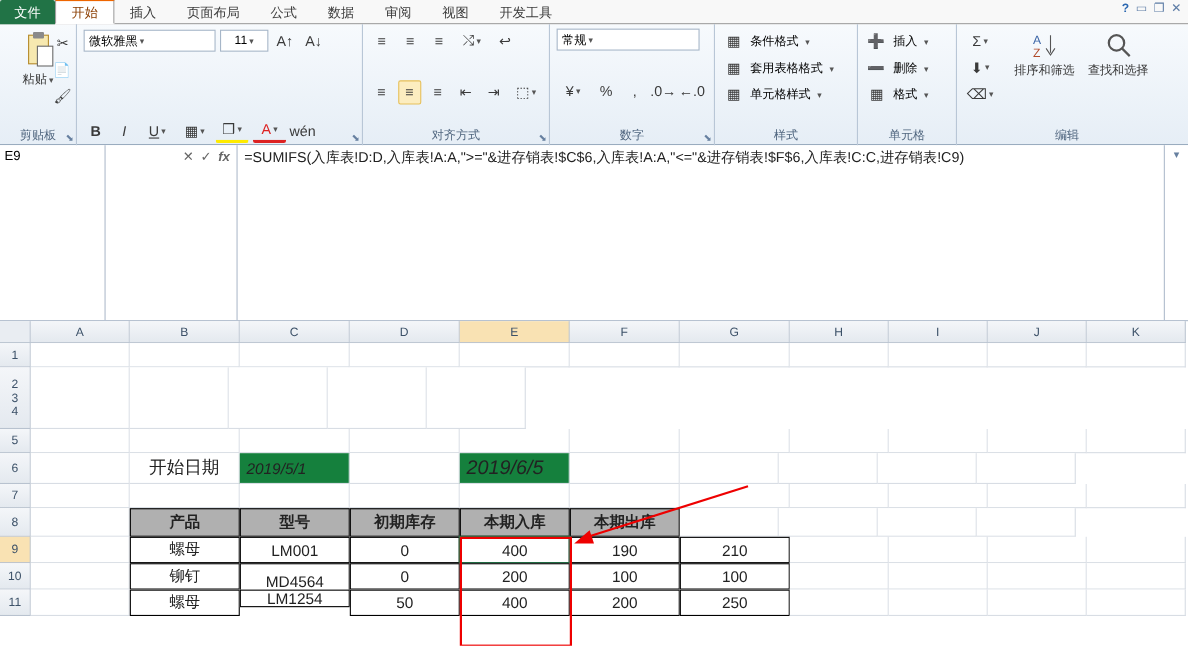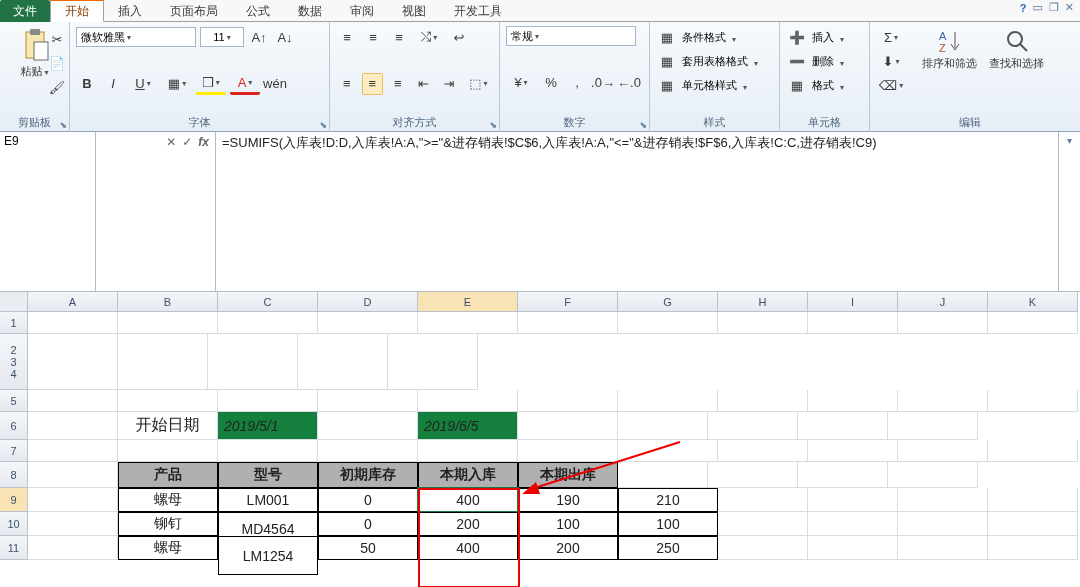--- a/index.html
+++ b/index.html
@@ -121,21 +121,20 @@
           <i>I</i>
         </span>
       <span class="iconbtn iconbtn-dd dd-caret">
           <u>U</u>
         </span>
       <span class="iconbtn iconbtn-dd dd-caret">▦</span>
       <span class="iconbtn iconbtn-dd dd-caret" style="border-bottom:3px solid #ffeb00">❒</span>
       <span class="iconbtn iconbtn-dd dd-caret" style="color:#d22;border-bottom:3px solid #d22">A</span>
       <span class="iconbtn">wén</span>
     </div>
-    <div class="group-title">字体</div>
     <div class="group-launcher">⬊</div>
   </div>
 
   <div class="group" style="width:170px">
     <div class="row">
       <span class="iconbtn">≡</span>
       <span class="iconbtn">≡</span>
       <span class="iconbtn">≡</span>
       <span class="iconbtn iconbtn-dd dd-caret">⤭</span>
       <span class="iconbtn">↩</span>
@@ -309,21 +308,21 @@
         <div class="cell"></div>
         <div class="cell"></div>
     </div>
 
     <div class="gridrow" style="height:28px">
         <div class="rowhdr" style="height:28px">6</div>
       <div class="cell" style="height:28px"></div>
       <div class="cell wB" style="height:28px;font-size:16px">开始日期</div>
       <div class="cell wC hl" style="height:28px;justify-content:flex-start;padding-left:6px;font-size:14px">2019/5/1</div>
       <div class="cell wD" style="height:28px"></div>
-      <div class="cell wF hl" style="height:28px;justify-content:flex-start;padding-left:6px;font-size:14px">2019/6/5</div>
+      <div class="cell wF hl" style="height:28px;justify-content:flex-start;padding-left:6px;font-size:18px">2019/6/5</div>
       <div class="cell wG" style="height:28px"></div>
         <div class="cell" style="height:28px"></div>
         <div class="cell" style="height:28px"></div>
         <div class="cell" style="height:28px"></div>
         <div class="cell" style="height:28px"></div>
     </div>
 
     <div class="gridrow">
         <div class="rowhdr">7</div>
       <div class="cell"></div>
@@ -380,21 +379,21 @@
       <div class="cell" style="height:24px"></div>
         <div class="cell" style="height:24px"></div>
         <div class="cell" style="height:24px"></div>
         <div class="cell" style="height:24px"></div>
     </div>
 
     <div class="gridrow" style="height:24px">
         <div class="rowhdr" style="height:24px">11</div>
       <div class="cell" style="height:24px"></div>
       <div class="cell wB tbl-cell" style="height:24px">螺母</div>
-      <div class="cell wC tbl-cell" style="height:39px">LM1254</div>
+      <div class="cell wC tbl-cell" style="height:16px">LM1254</div>
       <div class="cell wD tbl-cell" style="height:24px">50</div>
       <div class="cell wE tbl-cell" style="height:24px">400</div>
       <div class="cell wF tbl-cell" style="height:24px">200</div>
       <div class="cell wG tbl-cell" style="height:24px">250</div>
       <div class="cell" style="height:24px"></div>
         <div class="cell" style="height:24px"></div>
         <div class="cell" style="height:24px"></div>
         <div class="cell" style="height:24px"></div>
     </div>
 

